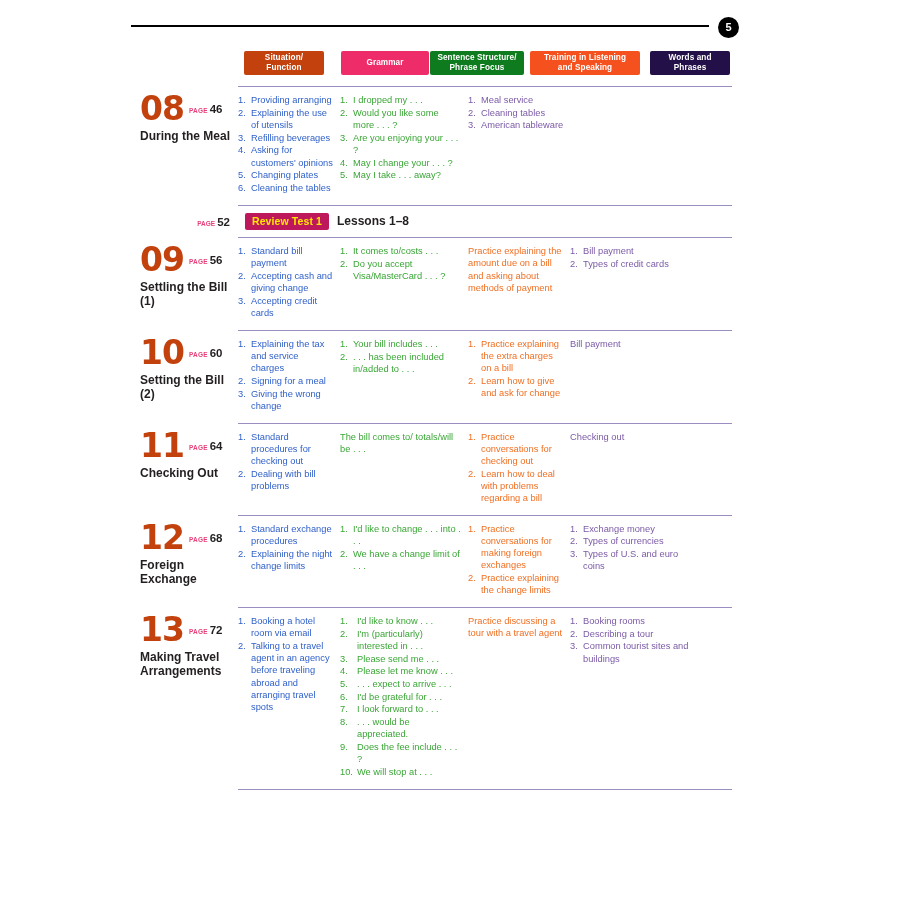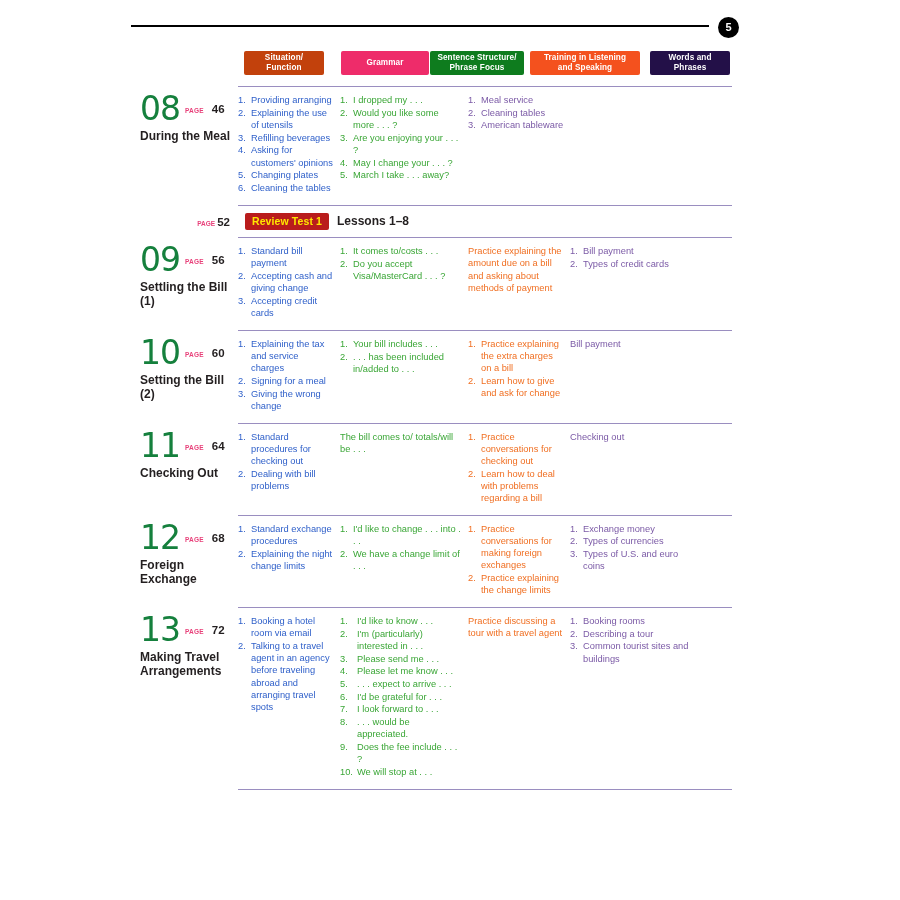--- a/index.html
+++ b/index.html
@@ -99,43 +99,43 @@
   }
   .lesson-cell {
     width: 98px;
     box-sizing: border-box;
     padding: 6px 6px 8px 0;
     flex: 0 0 98px;
   }
   .lesson-num {
     font-family: "DejaVu Sans", sans-serif;
     font-size: 33px;
-    font-weight: 400;
+    font-weight: 700;
     line-height: 32px;
     letter-spacing: -1px;
-    color: #15803d;
+    color: #c2410c;
     display: inline-block;
   }
   .pageref {
     display: inline-block;
     margin-left: 5px;
     vertical-align: 7px;
     white-space: nowrap;
   }
   .pageref .plabel {
     font-size: 6.5px;
     font-weight: bold;
     color: #e8417a;
     letter-spacing: 0.2px;
   }
   .pageref .pnum {
     font-size: 11.5px;
     font-weight: bold;
     color: #231f20;
-    margin-left: 8px;
+    margin-left: 2px;
   }
   .lesson-title {
     font-size: 12px;
     font-weight: bold;
     line-height: 14px;
     color: #231f20;
     margin-top: 4px;
   }
 
   .col {
@@ -182,21 +182,21 @@
     padding-right: 8px;
     box-sizing: border-box;
   }
   .review-body {
     padding: 7px 0 7px 7px;
     display: flex;
     align-items: center;
     gap: 8px;
   }
   .review-badge {
-    background: #b91c1c;
+    background: #be185d;
     color: #ffe800;
     font-size: 10.5px;
     font-weight: bold;
     padding: 2.5px 7px 3px 7px;
     border-radius: 2px;
     letter-spacing: 0.1px;
   }
   .review-lessons {
     font-size: 12px;
     font-weight: bold;
@@ -247,21 +247,21 @@
               <li><span class="marker">5.</span><span>Changing plates</span></li>
               <li><span class="marker">6.</span><span>Cleaning the tables</span></li>
             </ol>
           </div>
           <div class="col col-1" style="color: rgb(58, 166, 54);">
             <ol class="items">
               <li><span class="marker">1.</span><span>I dropped my . . .</span></li>
               <li><span class="marker">2.</span><span>Would you like some more . . . ?</span></li>
               <li><span class="marker">3.</span><span>Are you enjoying your . . . ?</span></li>
               <li><span class="marker">4.</span><span>May I change your . . . ?</span></li>
-              <li><span class="marker">5.</span><span>March I take . . . away?</span></li>
+              <li><span class="marker">5.</span><span>May I take . . . away?</span></li>
             </ol>
           </div>
           <div class="col col-3" style="color: rgb(123, 90, 166);">
             <ol class="items">
               <li><span class="marker">1.</span><span>Meal service</span></li>
               <li><span class="marker">2.</span><span>Cleaning tables</span></li>
               <li><span class="marker">3.</span><span>American tableware</span></li>
             </ol>
           </div>
         </div>

